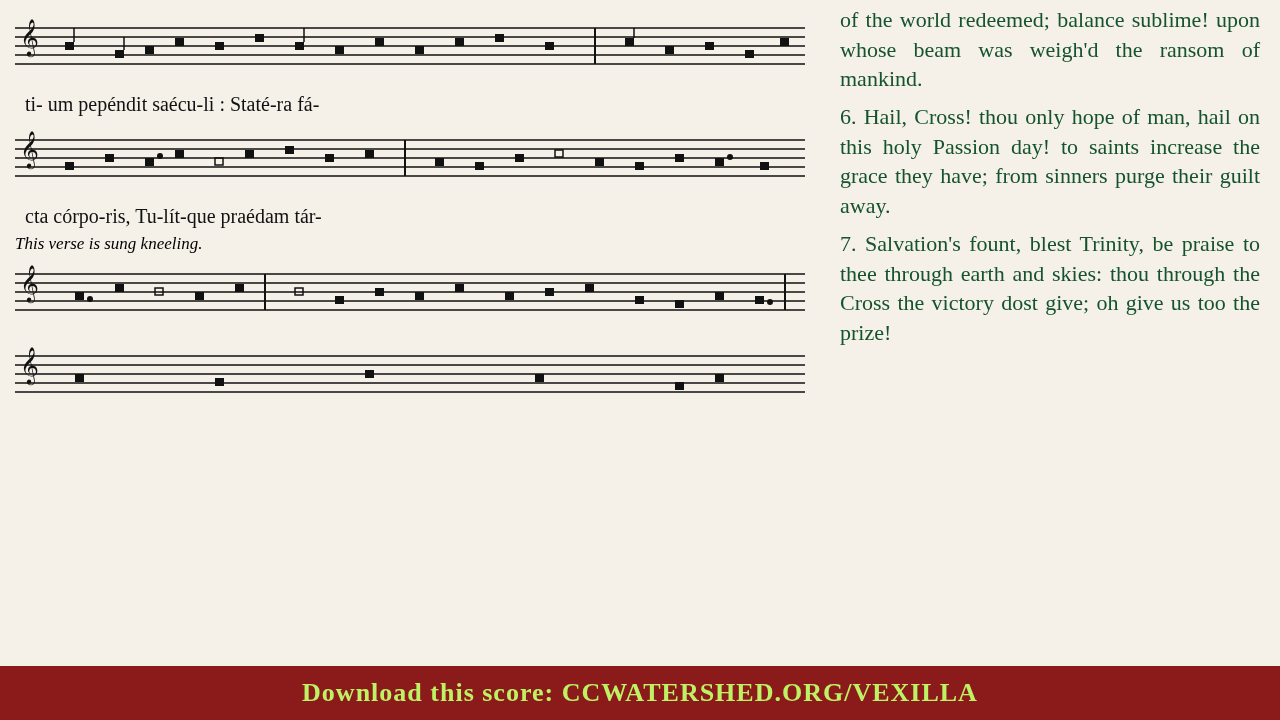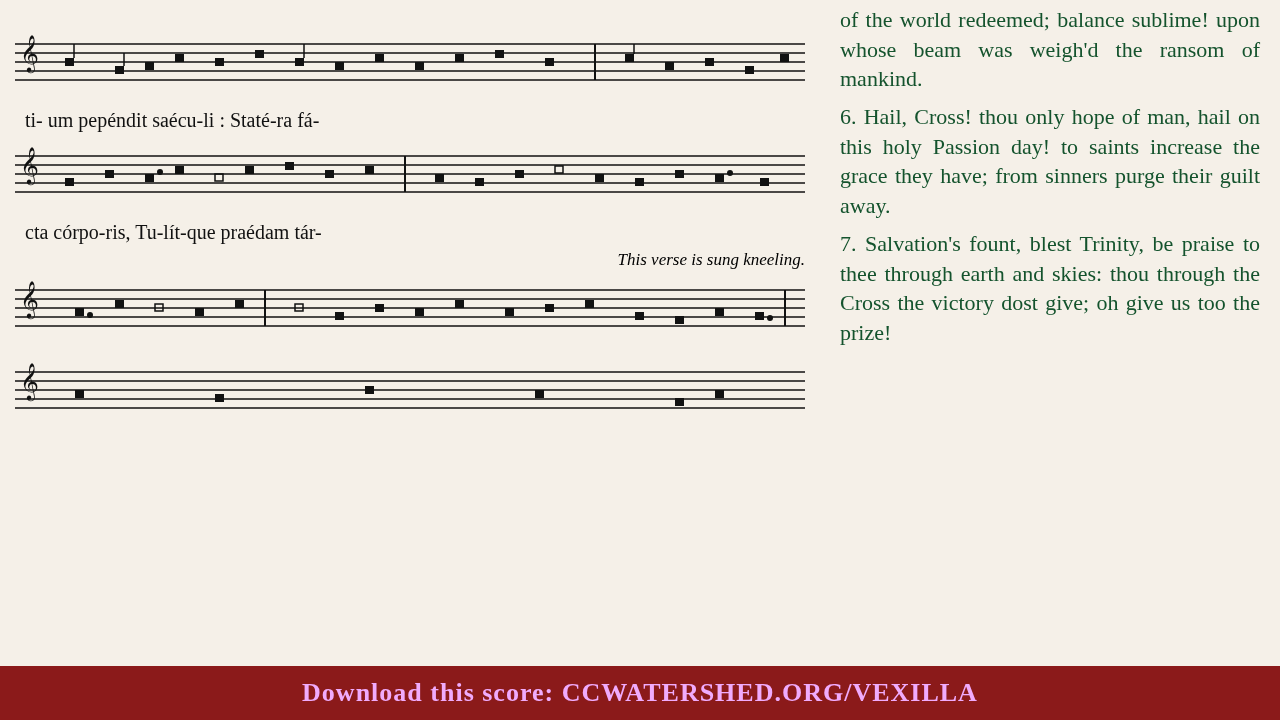--- a/index.html
+++ b/index.html
@@ -16,21 +16,21 @@
     .main-content {
       display: flex;
       flex: 1;
       overflow: hidden;
     }
 
     
     .music-panel {
       flex: 0 0 820px;
       background: #f5f0e8;
-      padding: 26px 15px;
+      padding: 10px 15px;
       position: relative;
       overflow: hidden;
     }
 
     
     .text-panel {
       flex: 1;
       background: #f5f0e8;
       padding: 5px 20px 10px 20px;
       font-size: 22px;
@@ -40,21 +40,21 @@
     }
 
     .text-panel p {
       margin-bottom: 8px;
       text-align: justify;
     }
 
     
     .footer-banner {
       background-color: #8b1a1a;
-      color: #f0abfc;
+      color: #bef264;
       text-align: center;
       padding: 12px 0;
       font-size: 26px;
       font-weight: bold;
       letter-spacing: 1px;
       flex-shrink: 0;
     }
 
     
     .music-section {
@@ -70,21 +70,21 @@
       line-height: 1.2;
     }
 
     .lyrics-line .bold-text {
       font-weight: bold;
     }
 
     .italic-note {
       font-style: italic;
       font-size: 17px;
-      text-align: right;
+      text-align: left;
       margin: 2px 0;
     }
 
     
     .staff-svg {
       width: 100%;
       height: 70px;
     }
   </style>
 </head>

